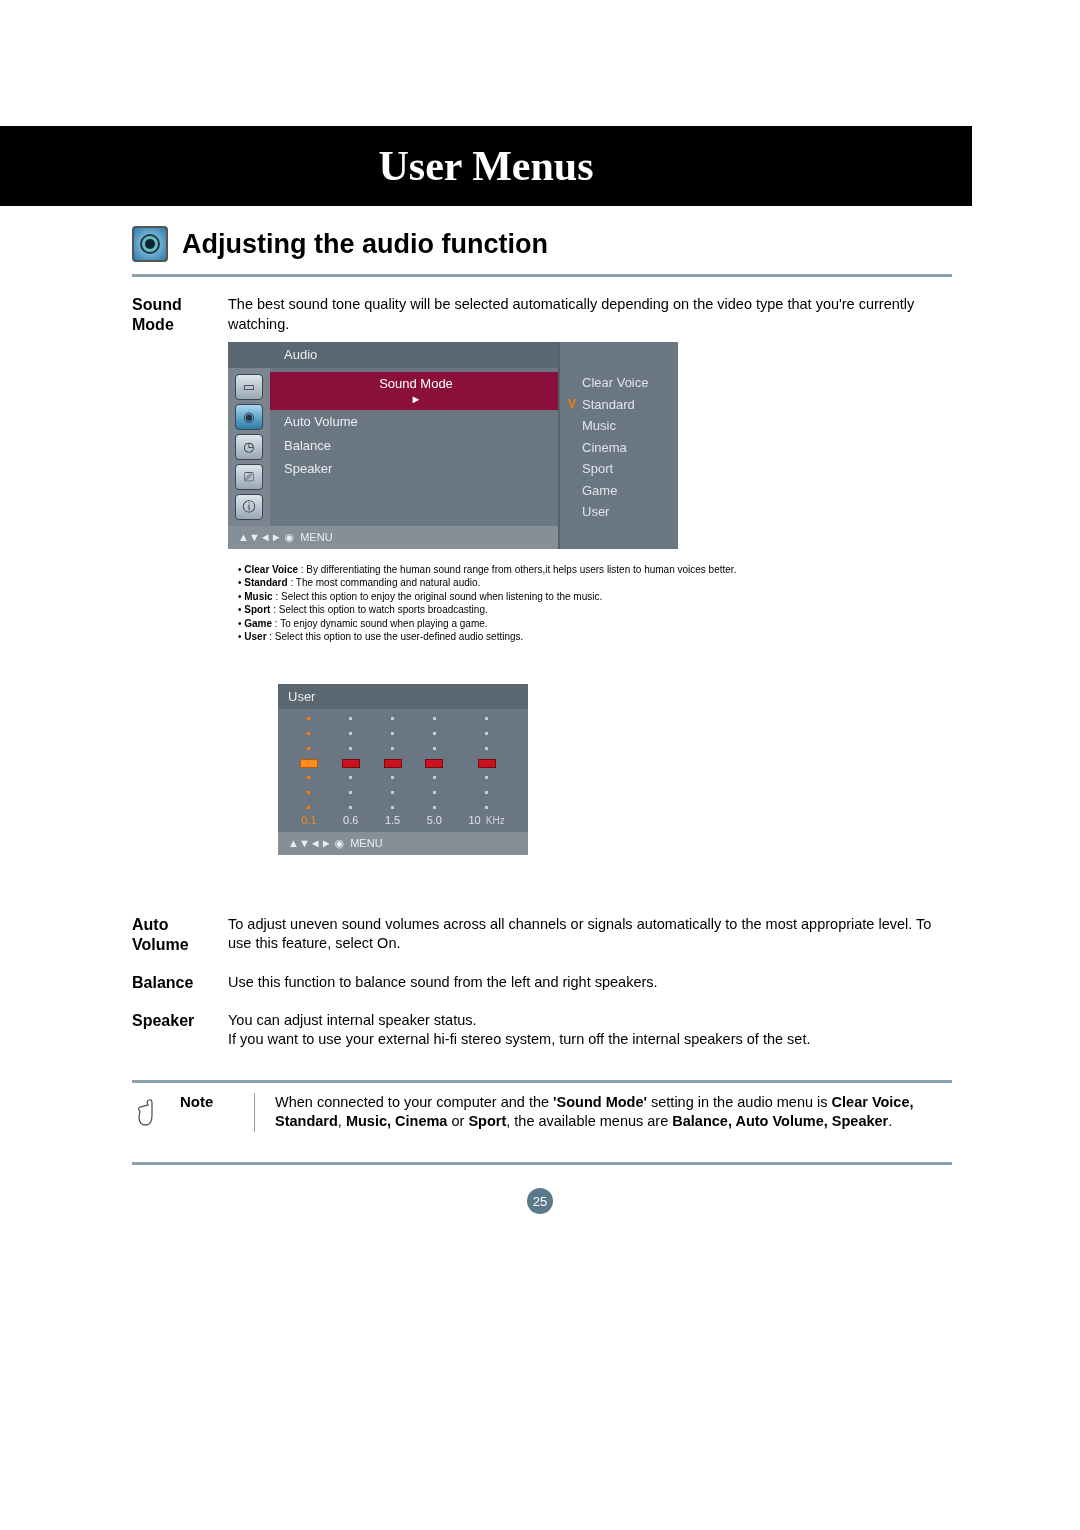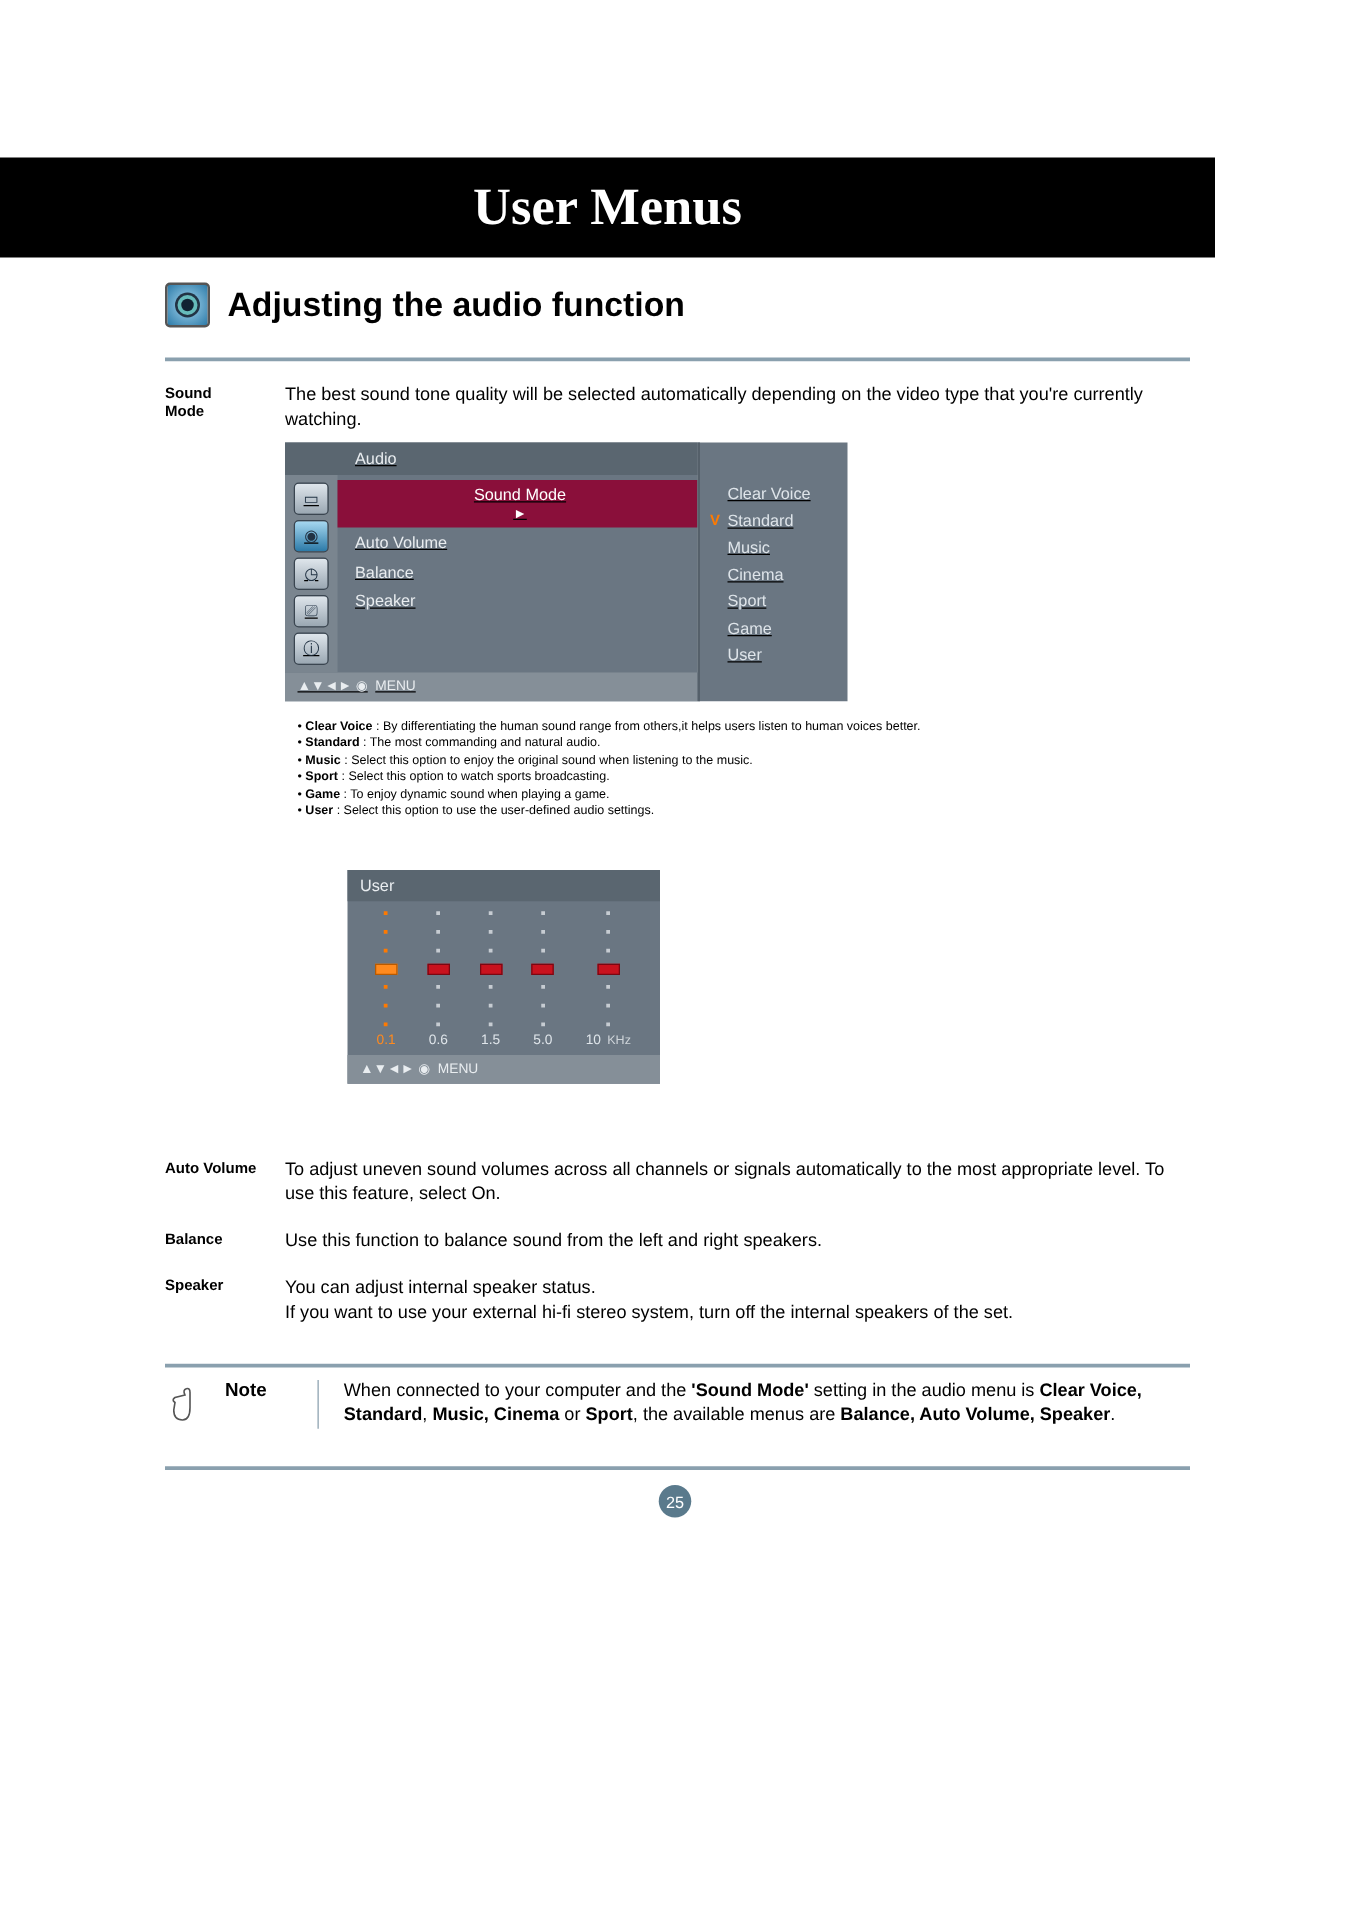--- a/index.html
+++ b/index.html
@@ -30,21 +30,21 @@
   .content {
     position: absolute;
     left: 132px;
     top: 226px;
     width: 820px;
   }
   .section-head {
     display: flex;
     align-items: center;
     gap: 14px;
-    margin-bottom: 24px;
+    margin-bottom: 12px;
   }
   .section-head h2 {
     font-size: 27px;
     font-weight: bold;
     color: #000;
   }
   .hr-thin { height: 3px; background: #8aa0ae; width: 820px; margin-bottom: 18px; }
   .speaker-icon-box {
     width: 36px; height: 36px;
     background: radial-gradient(circle at 50% 50%, #a7d8f0 0%, #2c7aa8 100%);
@@ -53,35 +53,34 @@
     display: flex; align-items: center; justify-content: center;
   }
   .speaker-icon-box .dot {
     width: 10px; height: 10px; background: #123; border-radius: 50%;
     box-shadow: 0 0 0 3px #6bb, 0 0 0 5px #234;
   }
   .row { display: flex; align-items: flex-start; }
   .label-col {
     width: 96px;
     font-weight: bold;
-    font-size: 12px;
+    font-size: 16px;
     color: #000;
     line-height: 1.25;
   }
   .text-col {
     flex: 1;
     font-size: 14.5px;
     line-height: 1.35;
     color: #000;
   }
   .osd-wrap {
     display: flex;
     margin-top: 8px;
     margin-bottom: 14px;
-    text-decoration: underline;
   }
   .osd {
     background: #6a7682;
     width: 330px;
     font-size: 13px;
     color: #e9edf0;
   }
   .osd-title {
     background: #5a6670;
     padding: 4px 0 4px 56px;

